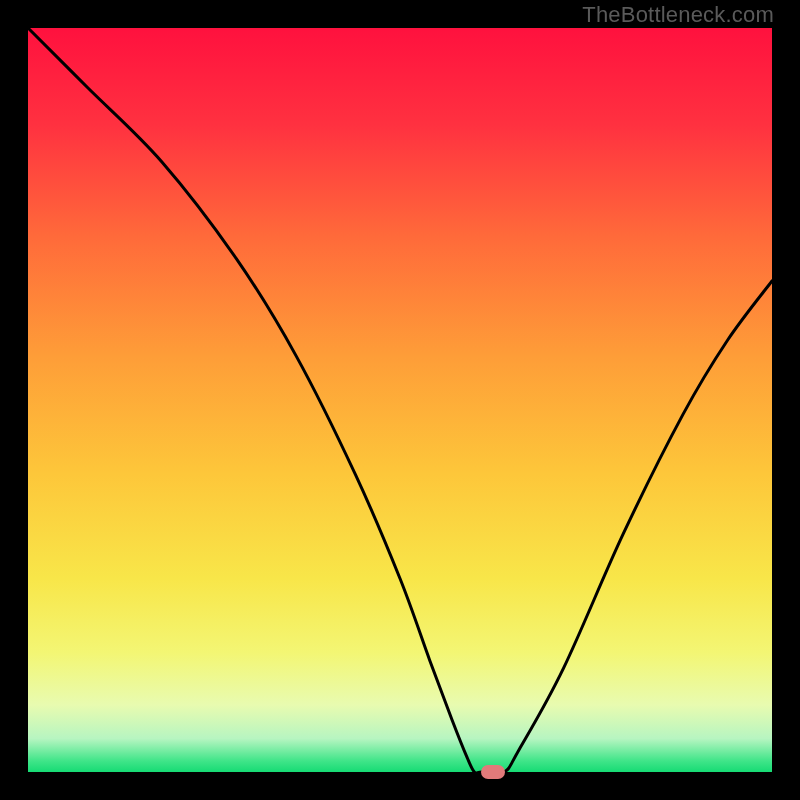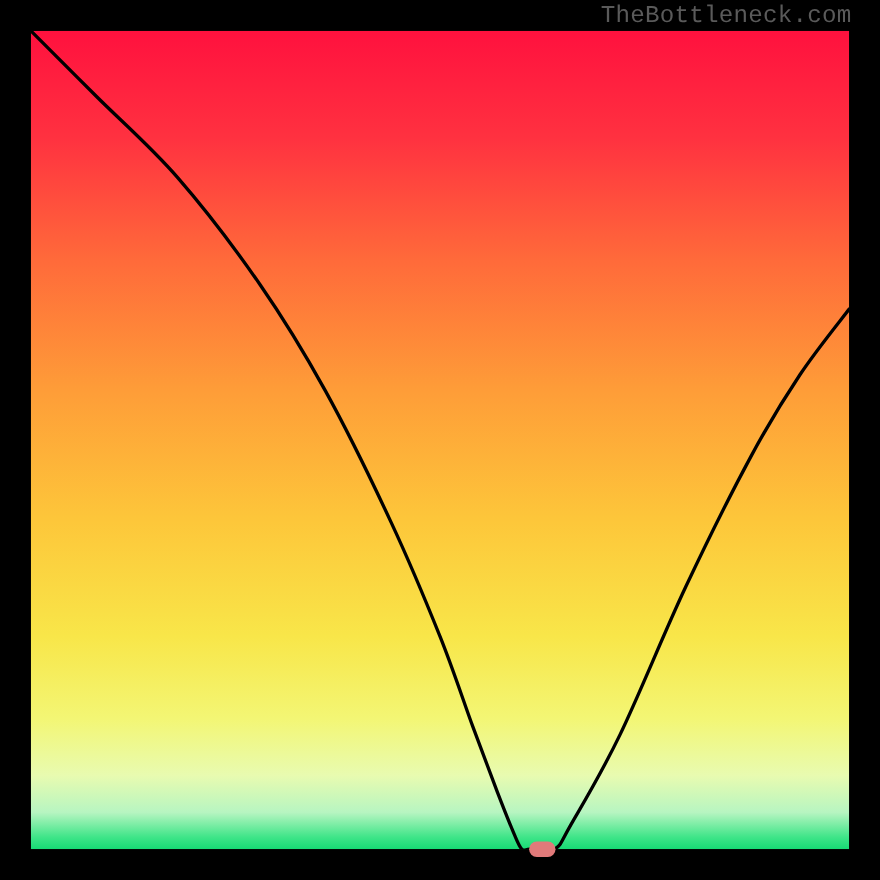--- a/index.html
+++ b/index.html
@@ -9,21 +9,20 @@
     height: 800px;
     background: #000;
     overflow: hidden;
     font-family: Arial, Helvetica, sans-serif;
   }
   .frame {
     position: relative;
     width: 788px;
     height: 800px;
     background: #000;
-    font-family: Liberation Mono, monospace;
   }
   .attribution {
     position: absolute;
     top: 2px;
     right: 14px;
     color: #5a5a5a;
     font-size: 22px;
     font-weight: 400;
     letter-spacing: 0.2px;
     z-index: 10;

